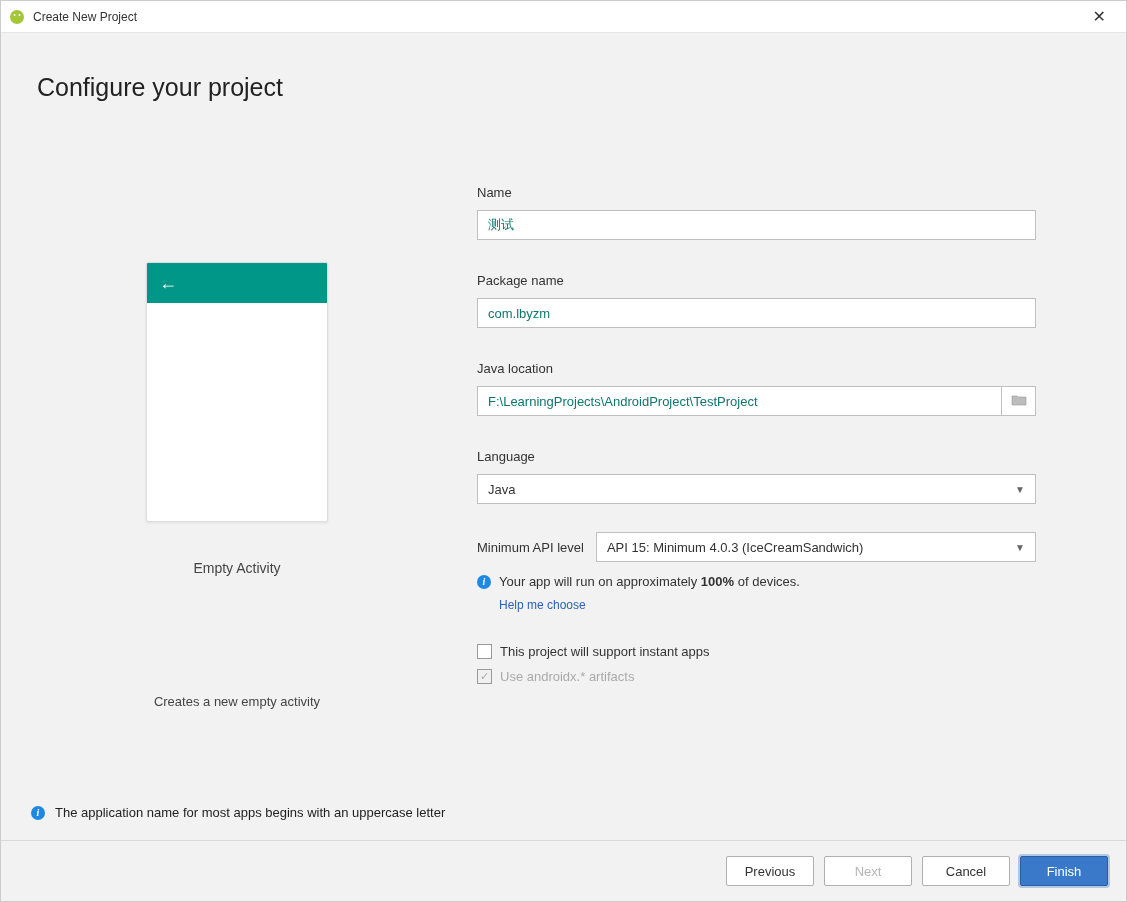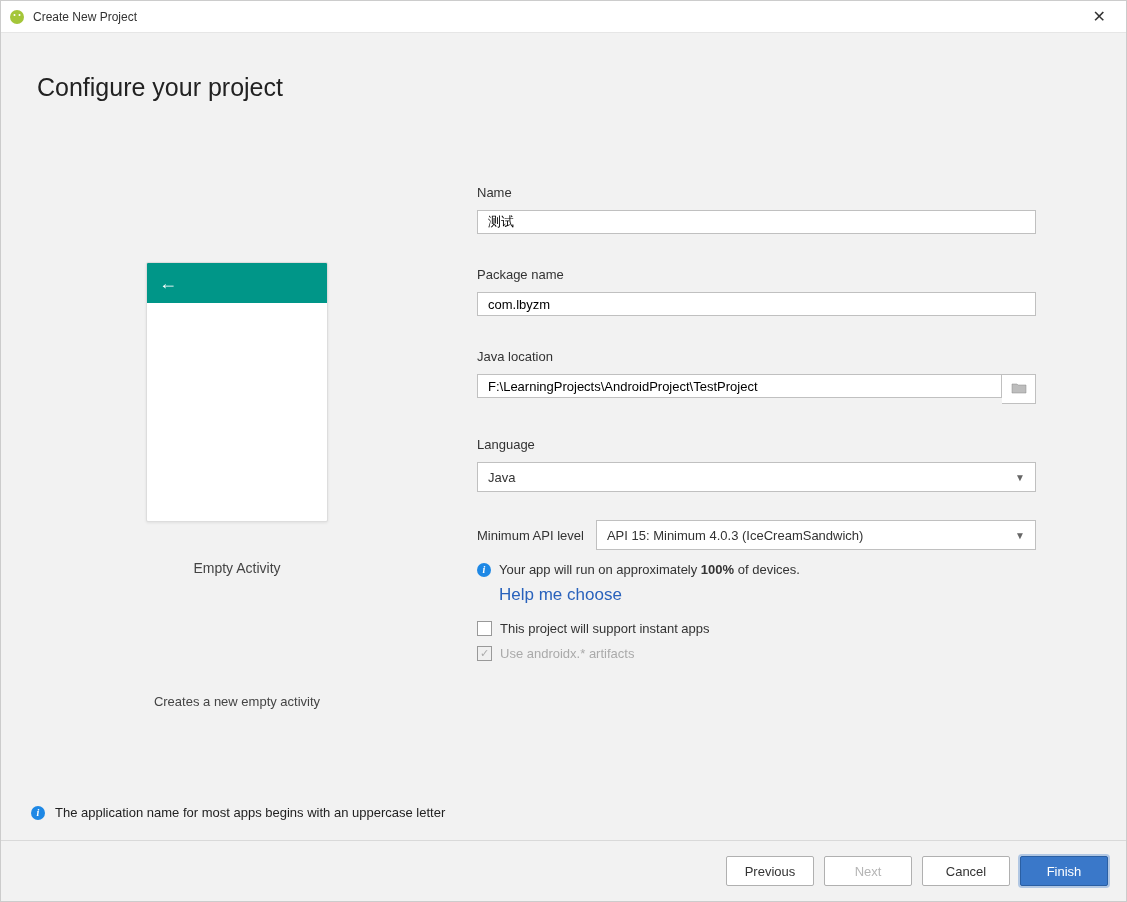--- a/index.html
+++ b/index.html
@@ -112,26 +112,26 @@
       margin-top: 33px;
     }
     .form-label {
       display: block;
       font-size: 13px;
       color: #333;
       margin-bottom: 10px;
     }
     .text-input {
       width: 100%;
-      height: 24px;
+      height: 30px;
       border: 1px solid #c0c0c0;
       background: #fff;
       padding: 0 10px;
       font-size: 13px;
-      color: #000000;
+      color: #0f766e;
       outline: none;
     }
     .input-with-btn {
       display: flex;
       width: 100%;
     }
     .input-with-btn .text-input {
       flex: 1;
     }
     .browse-btn {
@@ -200,24 +200,24 @@
     }
     .info-text {
       font-size: 13px;
       color: #333;
     }
     .info-text strong {
       font-weight: 600;
     }
     .help-link {
       color: #2962bc;
-      font-size: 17px;
+      font-size: 12px;
       margin-left: 22px;
       cursor: pointer;
-      margin-bottom: 16px;
+      margin-bottom: 32px;
       display: inline-block;
     }
     .checkbox-row {
       display: flex;
       align-items: center;
       gap: 8px;
       margin-bottom: 10px;
     }
     .checkbox {
       width: 15px;

